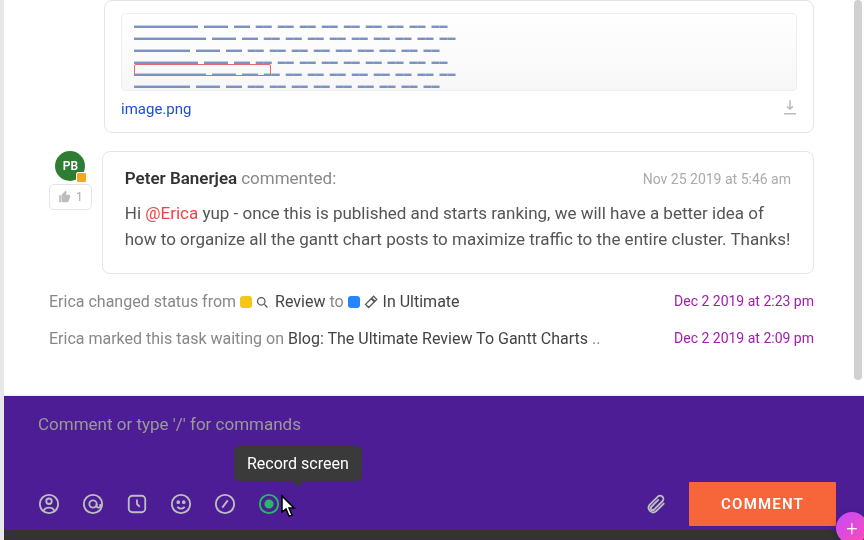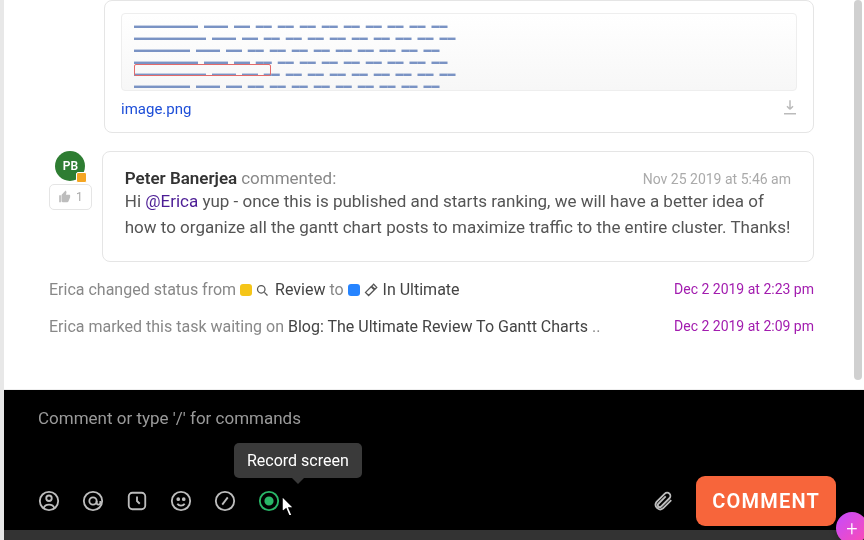--- a/index.html
+++ b/index.html
@@ -14,45 +14,45 @@
   .download-corner{position:absolute;right:14px;bottom:12px;color:#bbb}
 
   .comment-row{display:flex;margin:18px 50px 0 45px;gap:10px}
   .avatar-col{display:flex;flex-direction:column;align-items:center;gap:3px}
   .avatar{width:30px;height:30px;border-radius:50%;background:#2e7d32;color:#fff;font-size:12px;font-weight:600;display:flex;align-items:center;justify-content:center;position:relative}
   .avatar::after{content:"";position:absolute;right:-2px;bottom:-2px;width:9px;height:9px;background:#f5a623;border:1px solid #fff;border-radius:2px}
   .like-btn{display:flex;align-items:center;gap:4px;border:1px solid #e5e5e5;border-radius:5px;padding:5px 8px;color:#aaa;font-size:12px;background:#fff}
   .thumb-icon{width:14px;height:14px;fill:#bdbdbd}
 
   .comment-card{flex:1;border:1px solid #e5e5e5;border-radius:8px;padding:16px 22px 20px;position:relative}
-  .comment-head{display:flex;justify-content:space-between;align-items:baseline;margin-bottom:0}
+  .comment-head{display:flex;justify-content:space-between;align-items:baseline;margin-bottom:12px}
   .author{font-size:17px;font-weight:600;color:#333}
   .verb{font-size:17px;color:#888;font-weight:400}
   .ts{font-size:14px;color:#aaa}
   .body{font-size:17px;color:#555;line-height:1.55}
-  .mention{color:#4c1d95}
+  .mention{color:#ef4444}
 
   .activity{display:flex;justify-content:space-between;align-items:center;margin:18px 50px 0 45px;font-size:16px;color:#888}
   .activity .strong{color:#444}
   .pill-y{display:inline-block;width:12px;height:12px;background:#f5c518;border-radius:3px;vertical-align:middle}
   .pill-b{display:inline-block;width:12px;height:12px;background:#2684ff;border-radius:3px;vertical-align:middle}
   .tool-ic{vertical-align:middle;margin:0 1px 0 3px}
   .activity .ats{font-size:14px;color:#a21caf}
 
-  .composer{position:absolute;left:0;right:0;bottom:0;border-top:1px solid #eee;padding:14px 28px 14px 34px;background:#000000}
+  .composer{position:absolute;left:0;right:0;bottom:0;border-top:1px solid #eee;padding:14px 28px 14px 34px;background:#4c1d95}
   .composer-input{width:100%;border:none;outline:none;font-size:17px;color:#888;background:transparent;padding:4px 0 0}
   .composer-input::placeholder{color:#9a9a9a}
 
   .composer-bar{margin-top:48px;display:flex;align-items:center;justify-content:space-between}
   .left-icons{display:flex;gap:22px;align-items:center;position:relative}
   .tb-icon{width:22px;height:22px;stroke:#bdbdbd;fill:none;stroke-width:2;cursor:pointer}
   .tb-rec{stroke:#29b768;fill:#29b768}
   .right-side{display:flex;align-items:center;gap:22px}
   .attach-ic{width:22px;height:22px;stroke:#bdbdbd;fill:none;stroke-width:2}
-  .comment-btn{background:#f7653b;color:#fff;border:none;border-radius:9px;padding:13px 16px;font-size:20px;font-weight:600;letter-spacing:1.2px;cursor:pointer}
+  .comment-btn{background:#f7653b;color:#fff;border:none;border-radius:1px;padding:13px 32px;font-size:15px;font-weight:600;letter-spacing:1.2px;cursor:pointer}
 
   .tooltip{position:absolute;bottom:34px;left:196px;background:#3a3a3a;color:#fff;font-size:16px;padding:8px 13px;border-radius:5px;white-space:nowrap}
   .tooltip::after{content:"";position:absolute;top:100%;left:50%;transform:translateX(-50%);border:6px solid transparent;border-top-color:#3a3a3a}
 
   .cursor-img{position:absolute;bottom:20px;left:273px;pointer-events:none}
 
   .bottom-strip{position:absolute;left:0;right:0;bottom:0;height:10px;background:#333;overflow:hidden}
   .fab{position:absolute;right:-4px;bottom:-4px;width:32px;height:32px;border-radius:50%;background:linear-gradient(135deg,#c44bff,#ff4bb0);color:#fff;display:flex;align-items:center;justify-content:center;font-size:20px;font-weight:300;box-shadow:0 2px 6px rgba(0,0,0,.25)}
   .scrollbar{position:absolute;right:2px;top:0;width:8px;height:380px;background:#d0d0d0;border-radius:4px}
 </style>

